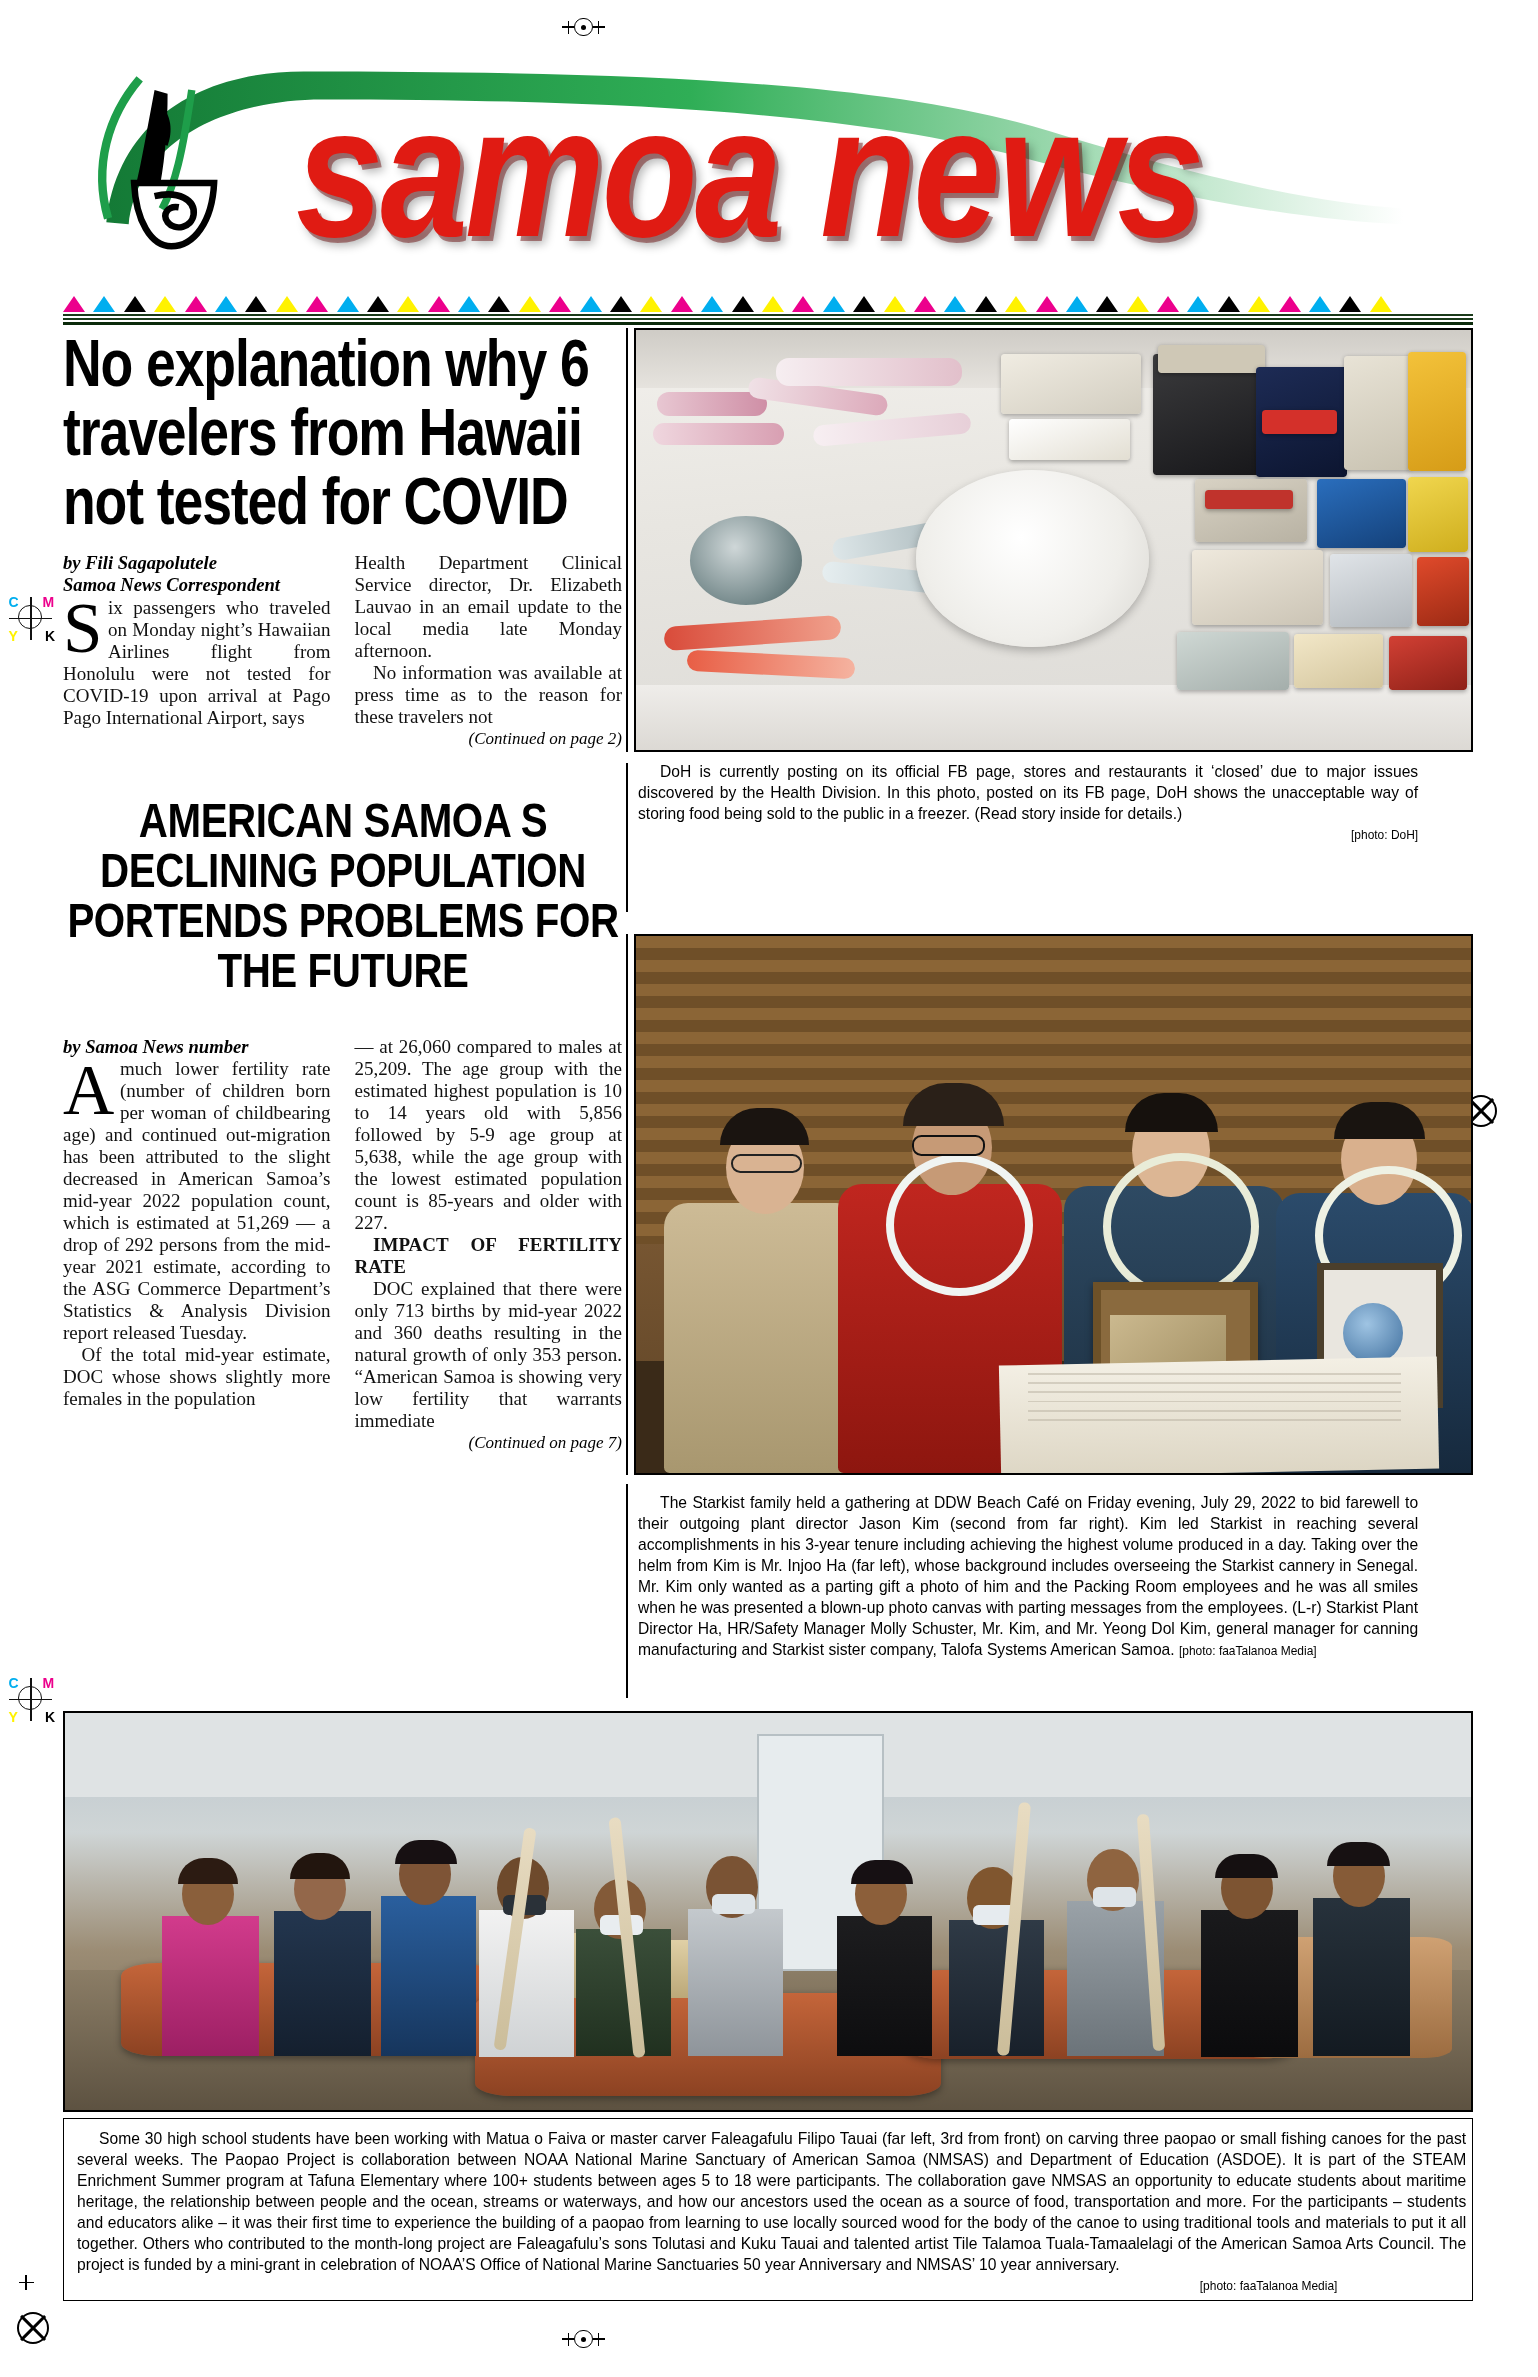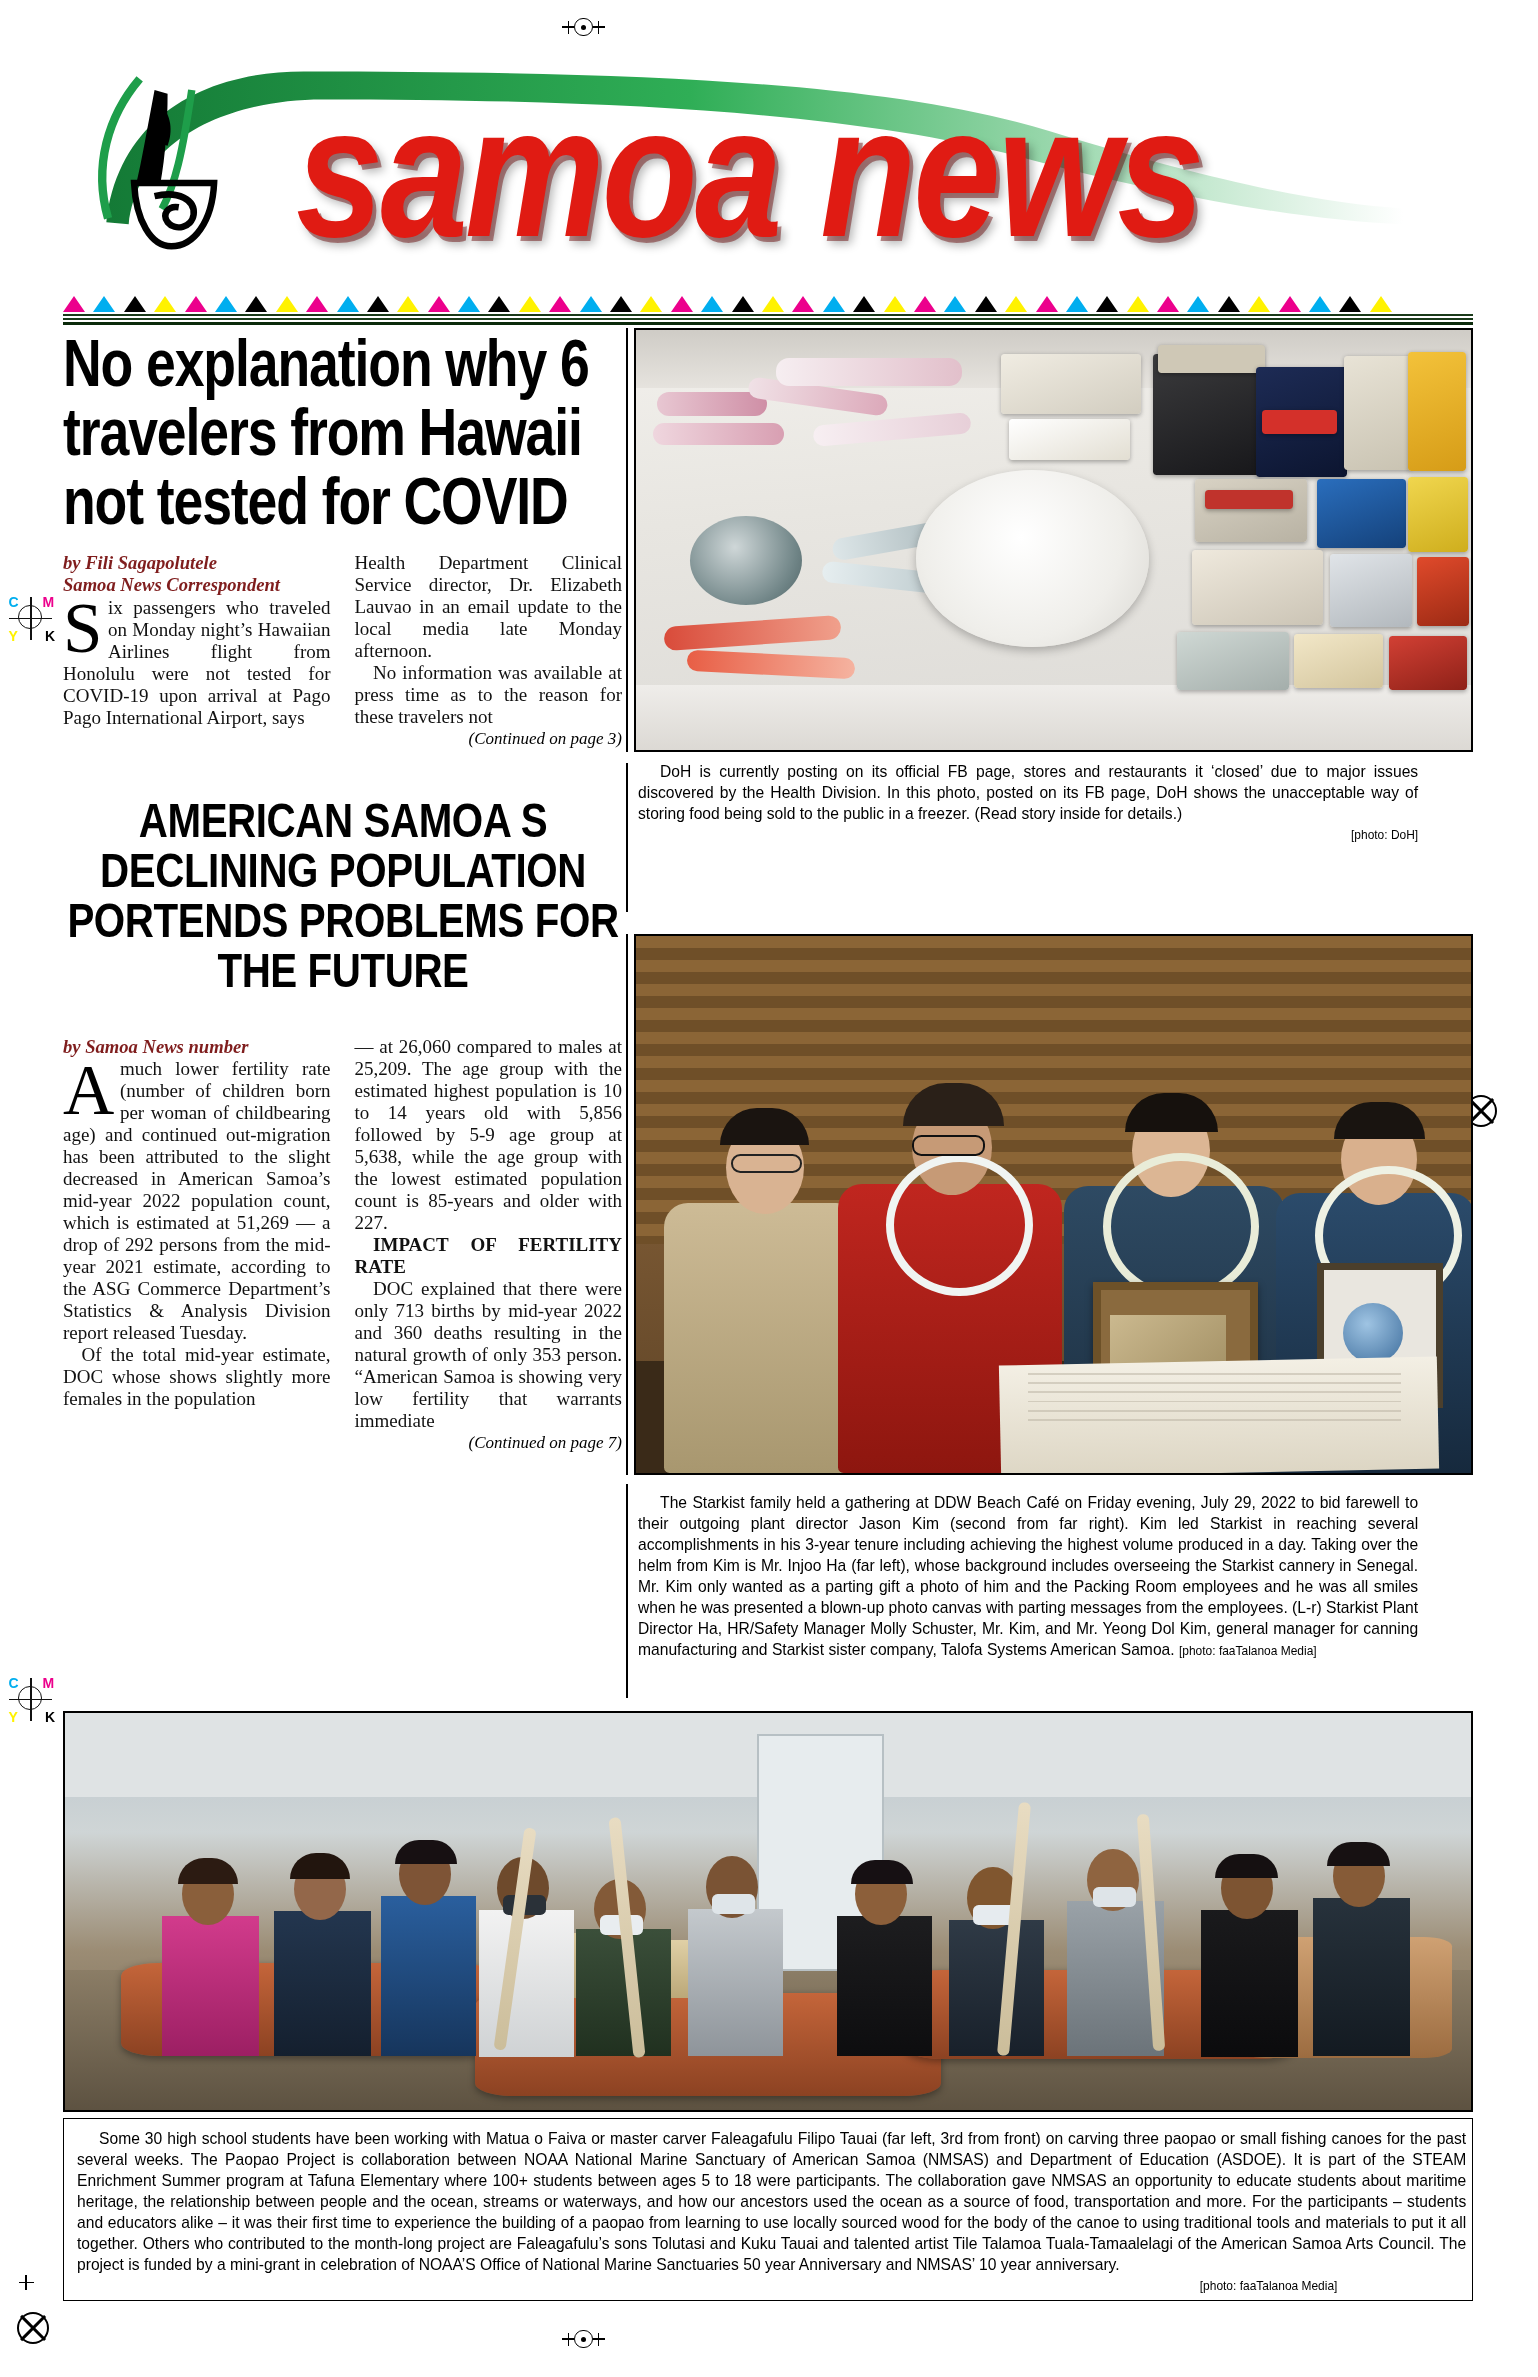--- a/index.html
+++ b/index.html
@@ -78,21 +78,21 @@
     transform:scaleX(.80);transform-origin:left top;width:699px;
     margin:0 0 7.5px 0;
   }
   .hl-2{
     font-family:"Liberation Sans",sans-serif;font-weight:bold;color:#000;
     font-size:48px;line-height:50px;letter-spacing:-0.5px;text-align:center;
     transform:scaleX(.84);transform-origin:center top;width:666px;margin-left:-53px;
     padding-top:7.5px;
   }
 
-  .byline{font-family:"Liberation Serif",serif;font-weight:bold;font-style:italic;font-size:18.6px;line-height:22.4px;color:#7f1d1d;}
+  .byline{font-family:"Liberation Serif",serif;font-weight:bold;font-style:italic;font-size:18.6px;line-height:22.4px;color:#000000;}
   .story-cols{column-count:2;column-gap:24px;margin-top:3.7px;}
   .story-cols p{
     margin:0;text-align:justify;font-family:"Liberation Serif",serif;
     font-size:19px;line-height:22px;color:#111;text-indent:18.6px;
     hyphens:auto;
   }
   .story-cols p.first{text-indent:0;}
   .dropcap{
     float:left;font-family:"Liberation Serif",serif;font-weight:normal;
     font-size:71px;line-height:56px;padding:3.7px 5.6px 0 0;color:#000;
@@ -293,21 +293,21 @@
 
     <div style="height:5.6px"></div>
     <div class="story-cols">
       <div class="byline">by Fili Sagapolutele</div>
       <div class="byline">Samoa News Correspondent</div>
       <p class="first">
         <span class="dropcap">S</span><span>ix passengers who traveled on Monday night’s Hawaiian Airlines flight from Honolulu were not tested for COVID-19 upon arrival at Pago Pago International Airport, says</span>
       </p>
       <p class="first">Health Department Clinical Service director, Dr. Elizabeth Lauvao in an email update to the local media late Monday afternoon.</p>
       <p>No information was available at press time as to the reason for these travelers not</p>
-      <span class="jump">(Continued on page 3)</span>
+      <span class="jump">(Continued on page 2)</span>
     </div>
 
     <h2 class="hl-2">AMERICAN SAMOA S DECLINING POPULATION PORTENDS PROBLEMS FOR THE FUTURE</h2>
 
     <div class="story-cols" style="margin-top:7.5px">
       <div class="byline">by Samoa News number</div>
       <p class="first">
         <span class="dropcap">A</span><span>much lower fertility rate (number of children born per woman of childbearing age) and continued out-migration has been attributed to the slight decreased in American Samoa’s mid-year 2022 population count, which is estimated at 51,269 — a drop of 292 persons from the mid-year 2021 estimate, according to the ASG Commerce Department’s Statistics &amp; Analysis Division report released Tuesday.</span>
       </p>
       <p>Of the total mid-year estimate, DOC whose shows slightly more females in the population</p>

